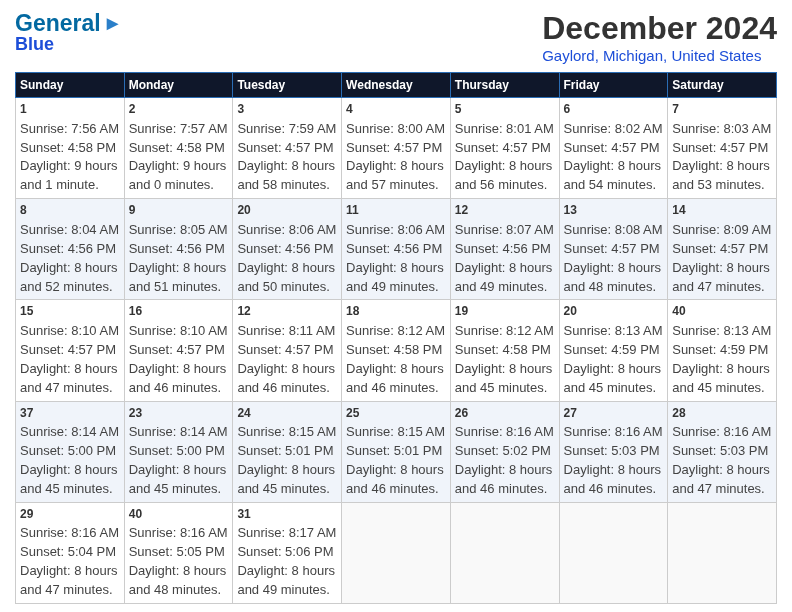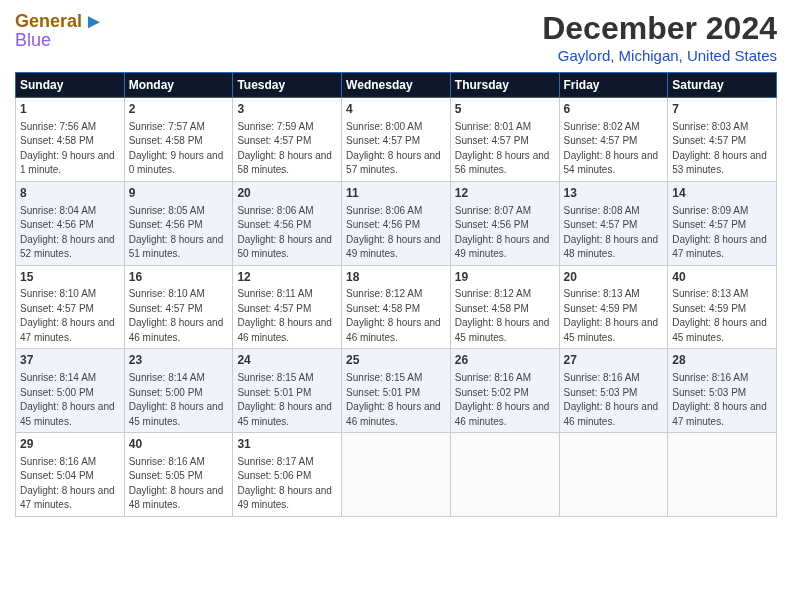--- a/index.html
+++ b/index.html
@@ -23,21 +23,21 @@
     .logo {
       display: flex;
       flex-direction: column;
       align-items: flex-start;
     }
     .logo-row {
       display: flex;
       align-items: center;
     }
     .title-section {
-      text-align: right;
+      text-align: left;
       margin-left: 41px;
     }
     .calendar-title {
       font-size: 32px;
       font-weight: bold;
       color: #333;
     }
     .calendar-subtitle {
       font-size: 15px;
       color: #1d4ed8;
@@ -70,42 +70,42 @@
       background: #f9f9f9;
     }
     .day-number {
       font-size: 12px;
       font-weight: bold;
       display: block;
       margin-bottom: 2px;
     }
     .day-info {
       color: #444;
-      font-size: 10px;
+      font-size: 13px;
       line-height: 1.45;
     }
     
     .calendar-table tbody tr:nth-child(even) td:not(.empty) {
       background-color: #f0f4fa;
     }
     .calendar-table tbody tr:nth-child(odd) td:not(.empty) {
       background-color: #fff;
     }
   </style>
 </head>
 <body>
 
 <div class="container">
   <div class="header-section">
     <div class="logo">
       <div class="logo-row">
-        <span style="font-size:18px;font-weight:bold;color:#a16207;">General</span>
+        <span style="font-size:23px;font-weight:bold;color:#0369a1;">General</span>
         <span style="color:#2a7fc9;font-size:20px;margin-left:2px;">►</span>
       </div>
-      <span style="font-size:18px;font-weight:normal;color:#8b5cf6;margin-top:-3px;">Blue</span>
+      <span style="font-size:18px;font-weight:bold;color:#1d4ed8;margin-top:-3px;">Blue</span>
     </div>
     <div class="title-section">
       <div class="calendar-title">December 2024</div>
       <div class="calendar-subtitle">Gaylord, Michigan, United States</div>
     </div>
   </div>
 
   <table class="calendar-table">
     <thead>
       <tr id="header-row">

